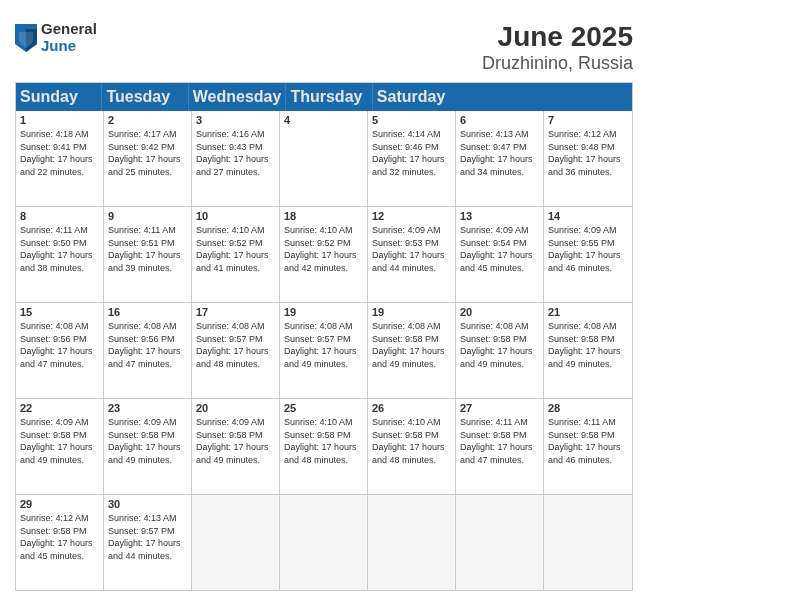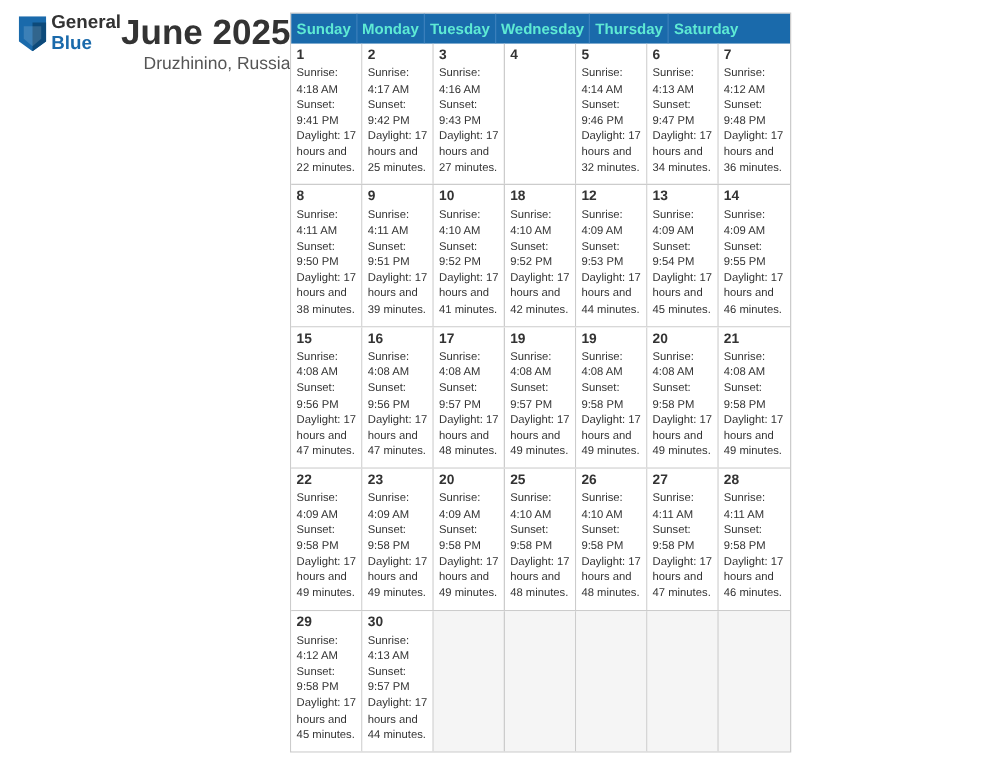--- a/index.html
+++ b/index.html
@@ -6,23 +6,23 @@
     body {
       font-family: Arial, sans-serif;
       background: #fff;
       width: 792px;
       height: 612px;
       overflow: hidden;
     }
     .page {
       width: 648px;
       height: 612px;
-      padding: 10px 15px;
-      display: flex;
-      flex-direction: row;
+      padding: 21px 15px;
+      display: flex;
+      flex-direction: column;
     }
     .header {
       display: flex;
       justify-content: space-between;
       align-items: flex-start;
       margin-bottom: 8px;
     }
     .logo {
       display: flex;
       align-items: center;
@@ -51,38 +51,38 @@
     .title-block {
       text-align: right;
     }
     .month-title {
       font-size: 28px;
       font-weight: bold;
       color: #333;
       text-align: right;
     }
     .location {
-      font-size: 14px;
+      font-size: 18px;
       color: #555;
     }
     .calendar {
       flex: 1;
       display: flex;
       flex-direction: column;
       border: 1px solid #ccc;
     }
     .cal-header {
       display: grid;
       grid-template-columns: repeat(7, 1fr);
       background: #1a6aab;
     }
     .cal-header-cell {
-      color: #5eead4;
-      font-weight: bold;
-      font-size: 12px;
+      color: #e5e5e5;
+      font-weight: bold;
+      font-size: 16px;
       padding: 5px 4px;
       text-align: left;
       border-right: 1px solid #3a7fbb;
     }
     .cal-header-cell:last-child { border-right: none; }
     .cal-body {
       flex: 1;
       display: flex;
       flex-direction: column;
     }
@@ -124,33 +124,32 @@
     <div class="logo">
       <div class="logo-icon">
         <svg width="22" height="28" viewBox="0 0 22 28">
           <polygon points="0,0 22,0 22,20 11,28 0,20" fill="#1a6aab"></polygon>
           <polygon points="11,5 22,5 22,20 11,28" fill="#0d4a7a"></polygon>
           <polygon points="4,8 18,8 18,18 11,24 4,18" fill="#fff" opacity="0.15"></polygon>
         </svg>
       </div>
       <div class="logo-text">
         <span class="logo-general">General</span>
-        <span class="logo-blue">Blue</span>
+        <span class="logo-blue">June</span>
       </div>
     </div>
     <div class="title-block">
       <div class="month-title">June 2025</div>
       <div class="location">Druzhinino, Russia</div>
     </div>
   </div>
 
   <div class="calendar">
     <div class="cal-header">
       <div class="cal-header-cell">Sunday</div>
-      <div class="cal-header-cell">Monday</div>
       <div class="cal-header-cell">Tuesday</div>
       <div class="cal-header-cell">Wednesday</div>
       <div class="cal-header-cell">Thursday</div>
       <div class="cal-header-cell">Saturday</div>
     </div>
     <div class="cal-body">
 
       <div class="cal-row">
         <div class="cal-cell">
           <span class="day-num">1</span>

